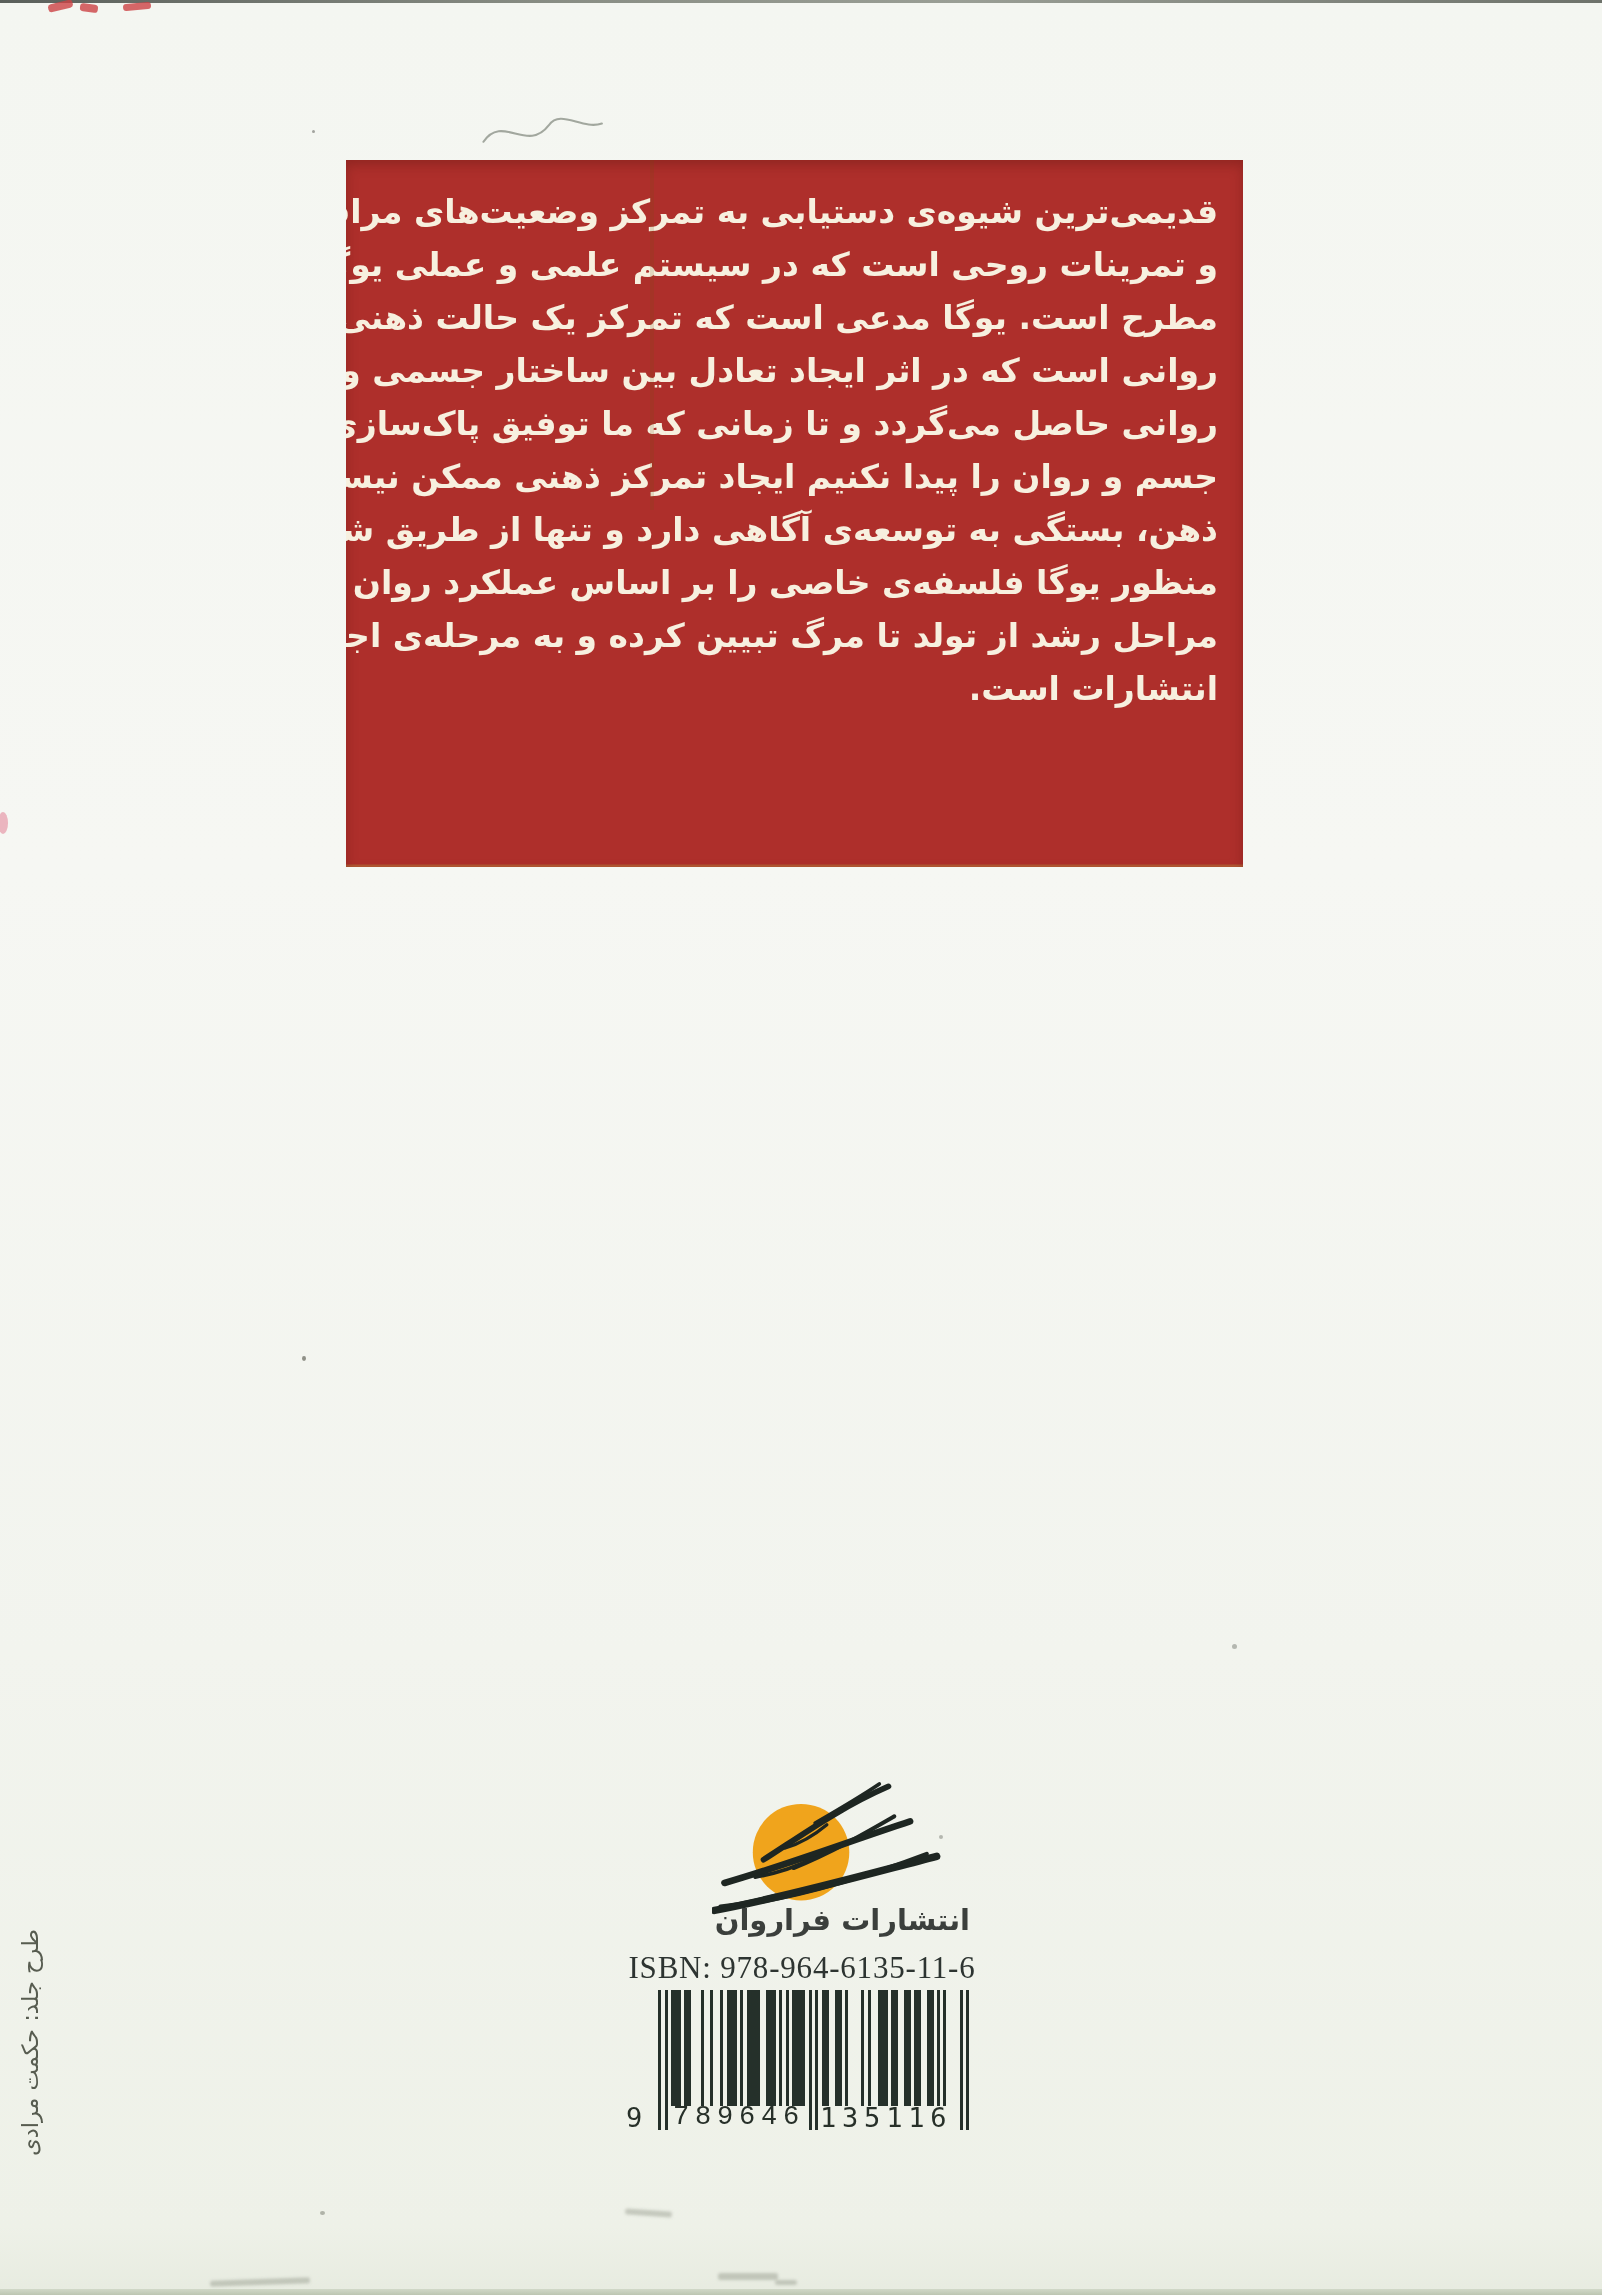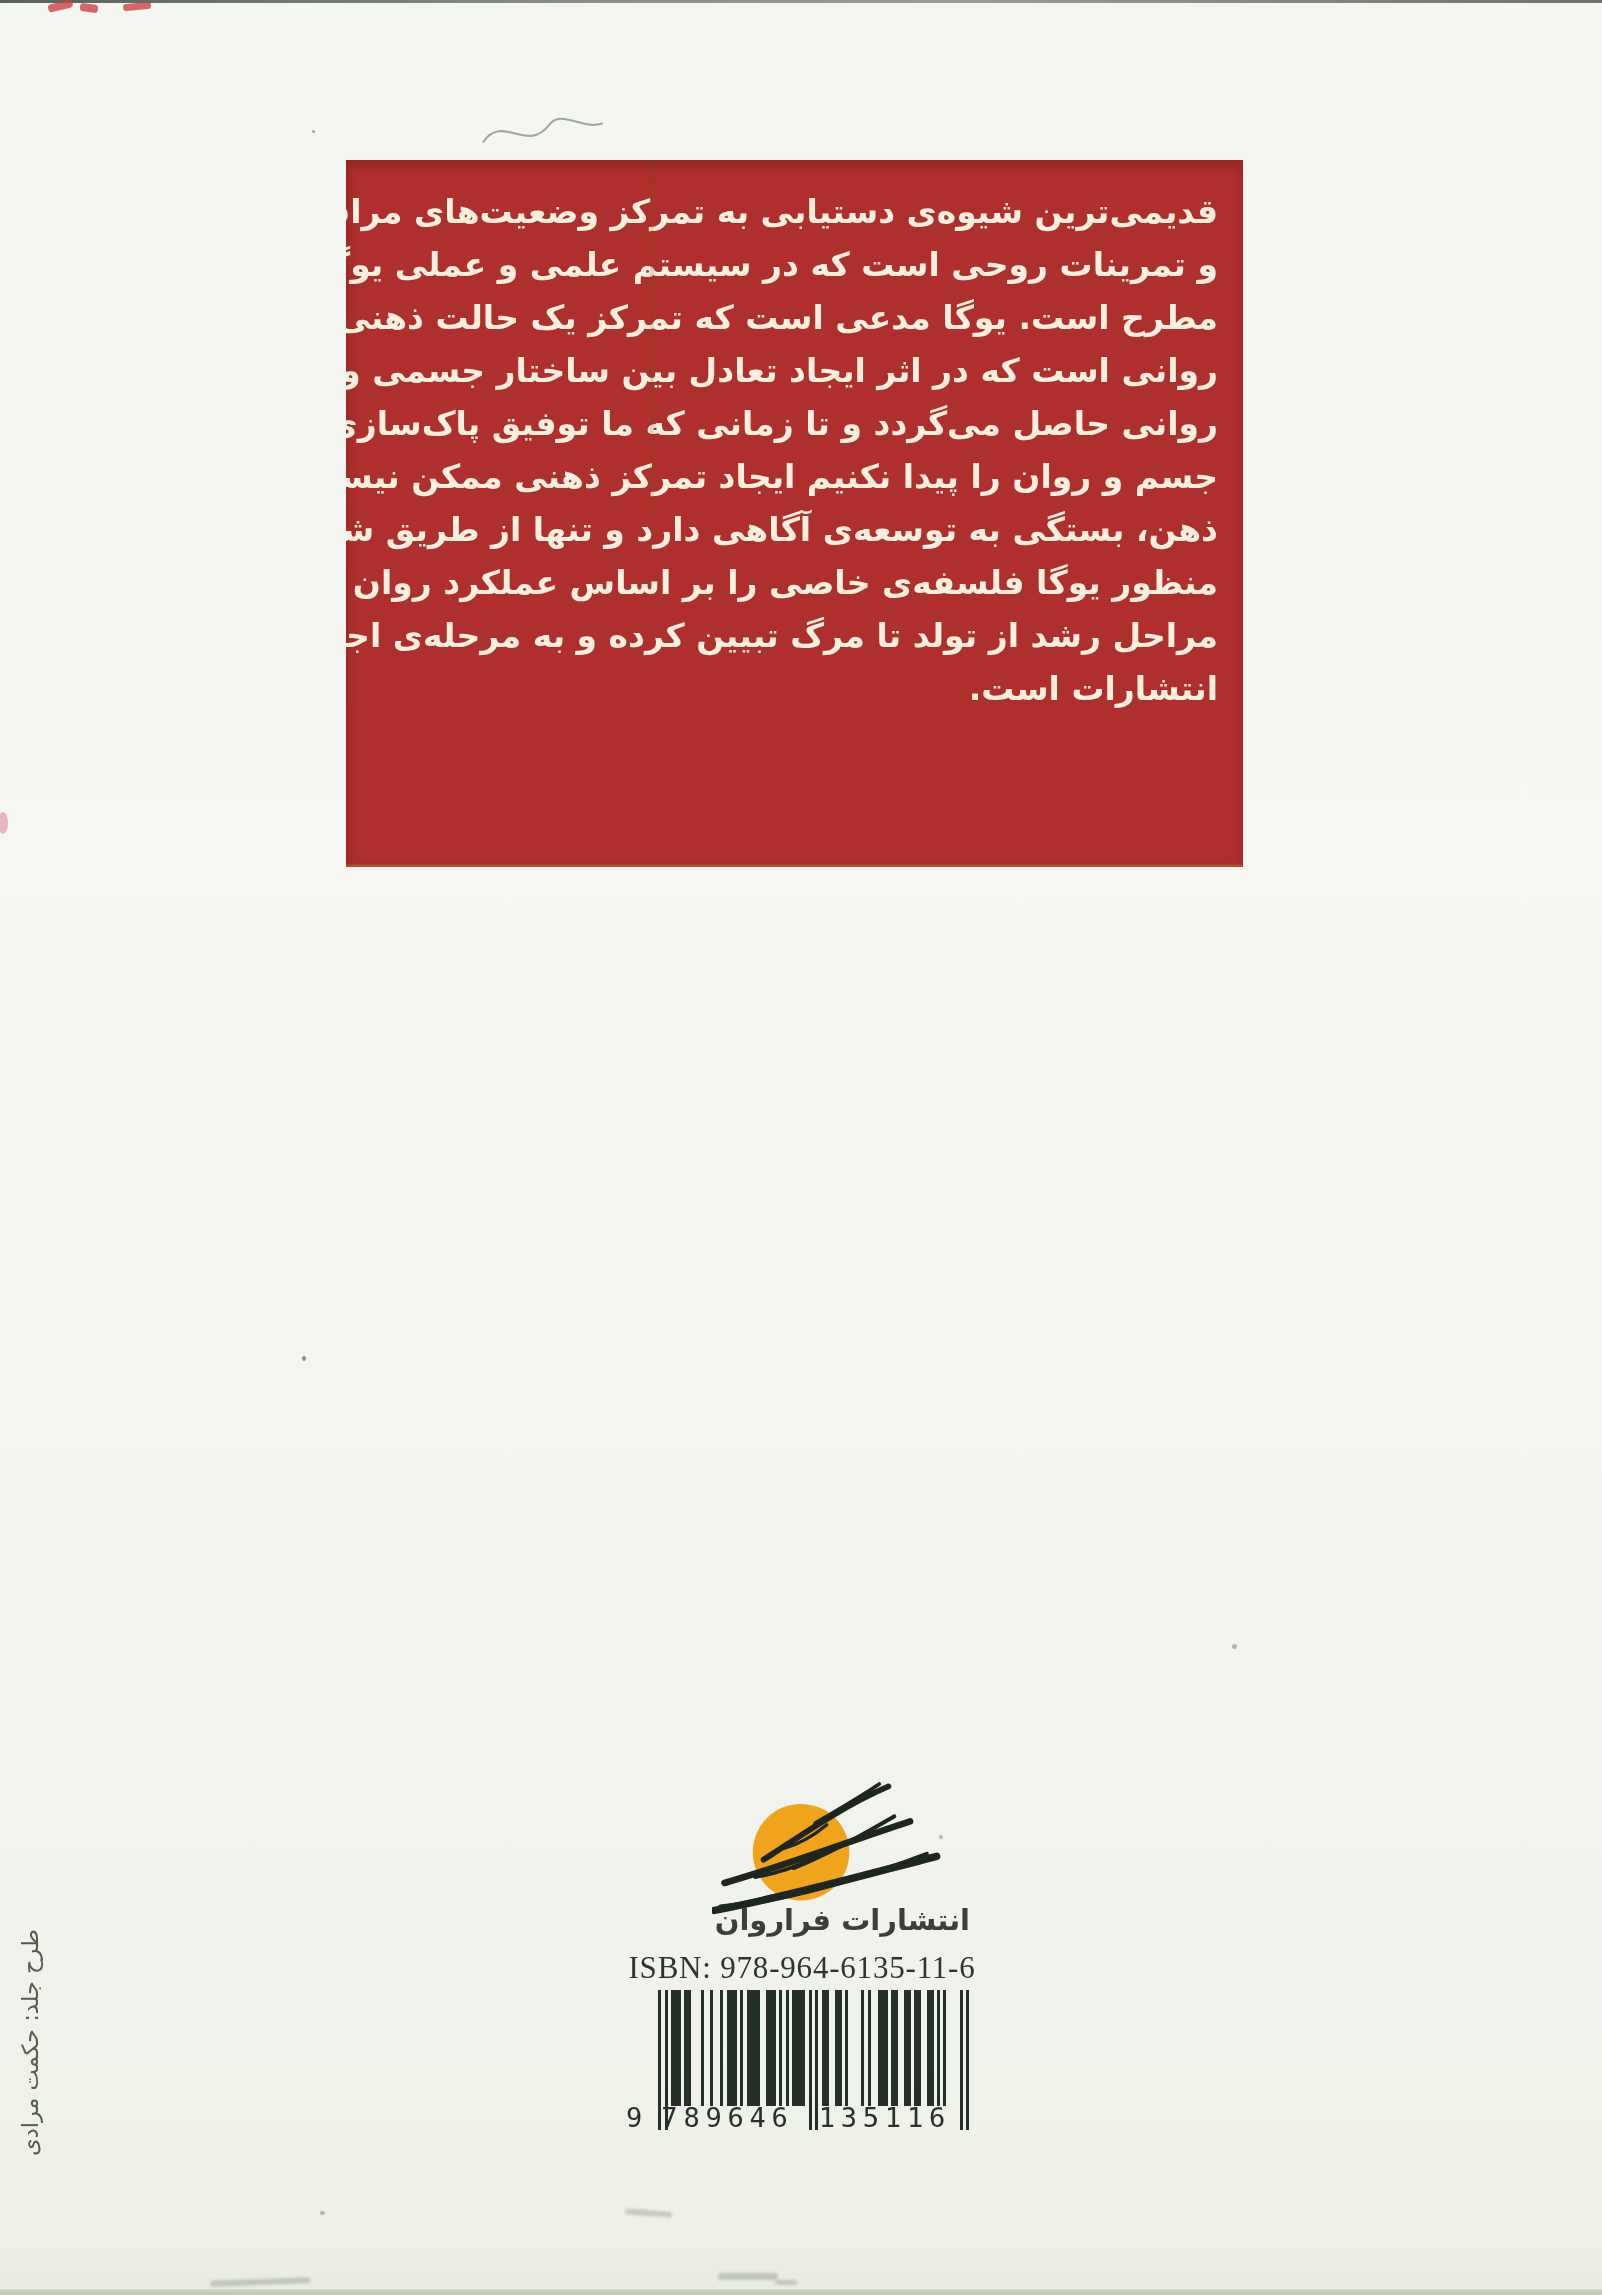--- a/index.html
+++ b/index.html
@@ -42,22 +42,22 @@
   }
   .barcode{position:absolute;left:658px;top:1990px;width:312px;height:150px;}
   .barcode .bar{position:absolute;top:0;height:116px;background:#25302a;}
   .barcode .bar.tall{height:140px;}
   .barcode-digit{
     position:absolute;top:112px;
     font-family:"DejaVu Sans Mono",monospace;
     font-size:27px;color:#273029;
   }
   .bd-first{left:-32px;}
-  .bd-g1{left:1px;width:137px;text-align:center;letter-spacing:5.8px;}
-  .bd-g2{left:156px;width:137px;text-align:right;letter-spacing:5.8px;}
+  .bd-g1{left:15px;width:137px;text-align:left;letter-spacing:5.8px;font-family:Liberation Mono, monospace;}
+  .bd-g2{left:162px;width:137px;text-align:left;letter-spacing:5.8px;}
   
   .side-credit{
     position:absolute;left:-104px;top:2026px;width:275px;height:33px;
     transform:rotate(-90deg);
     direction:rtl;text-align:center;
     font-size:22.5px;color:#575c50;letter-spacing:0.4px;
   }
   
   .top-edge{position:absolute;left:0;top:0;width:100%;height:3.3px;
     background:linear-gradient(90deg,#3f4540,#767b71 35%,#8a8f85 60%,#565b53);opacity:.85;}

